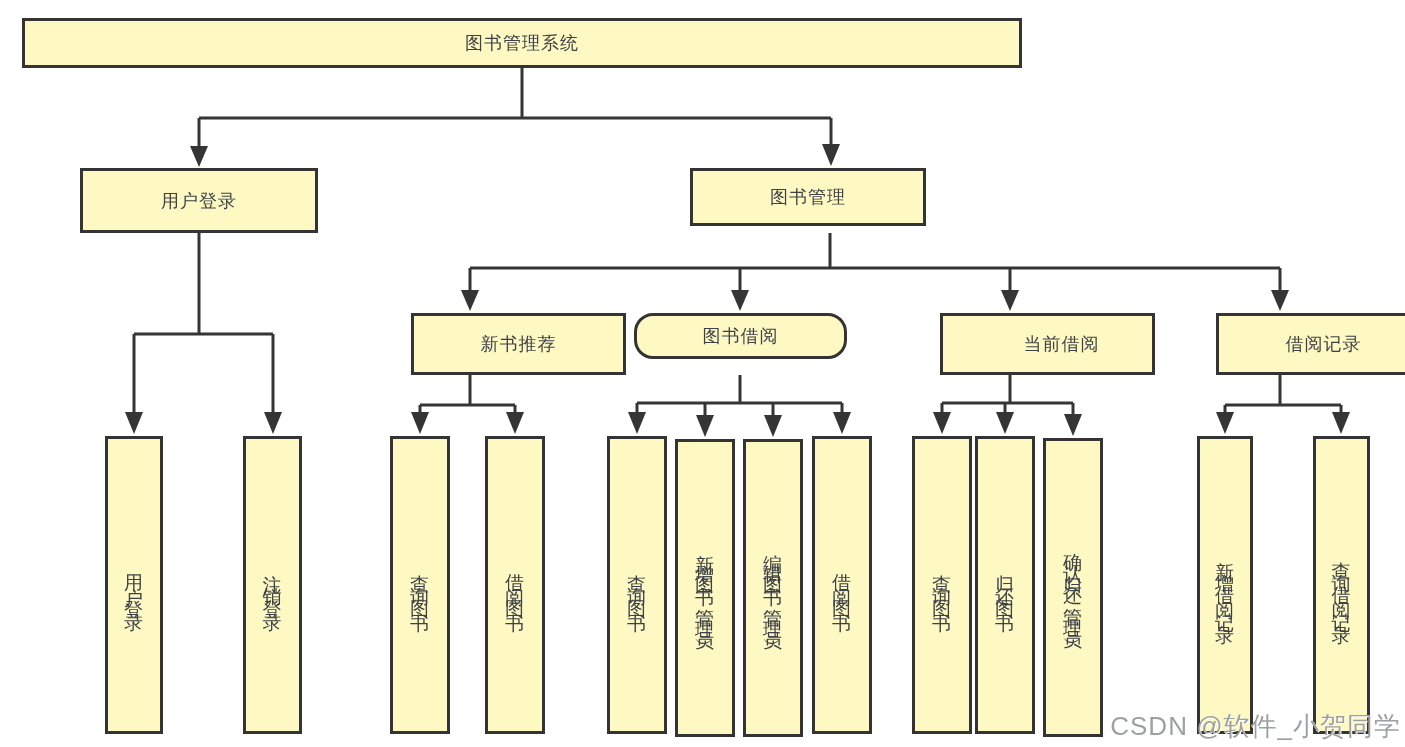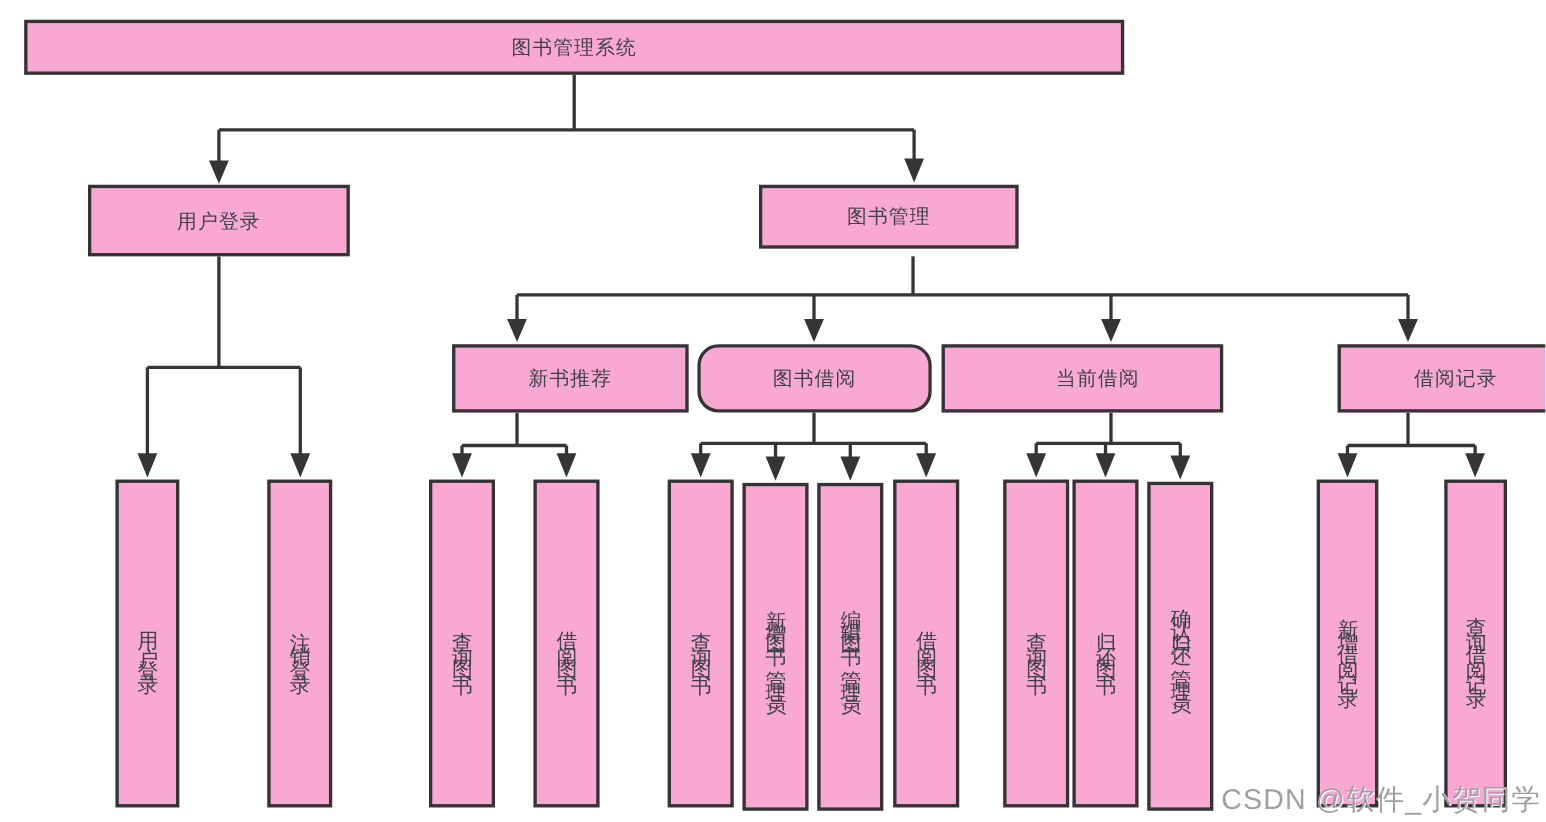--- a/index.html
+++ b/index.html
@@ -4,38 +4,38 @@
 <style>
   html,body{margin:0;padding:0;background:#ffffff;}
   .stage{
     position:relative;width:1405px;height:747px;background:#ffffff;
     font-family:"Liberation Sans",sans-serif;overflow:hidden;
   }
   svg.wires{position:absolute;left:0;top:0;width:1405px;height:747px;}
   .wire{stroke:#353535;stroke-width:3;fill:none;}
   .head{fill:#353535;stroke:none;}
   .box{
-    position:absolute;background:#f9a8d4;border:3px solid #343434;
+    position:absolute;background:#fef9c3;border:3px solid #343434;
     box-sizing:border-box;display:flex;align-items:center;justify-content:center;
     color:#3e4247;
   }
   .box.h span{font-size:18px;letter-spacing:1px;white-space:nowrap;}
   .b-root span{font-size:17px;}
   .box.v span{
     writing-mode:vertical-rl;text-orientation:mixed;
     font-size:19px;letter-spacing:13px;line-height:1;
   }
   .box.v span.tight{letter-spacing:11px;}
   
   .b-root {left:22px;  top:18px;  width:1000px;height:50px;}
   .b-l1-0 {left:80px;  top:168px; width:238px; height:65px;}
   .b-l1-1 {left:690px; top:168px; width:236px; height:58px;}
   .b-l2-0 {left:363px; top:313px; width:215px; height:62px;margin-left:48px;}
-  .b-l2-1 {left:634px; top:313px; width:213px; height:62px;border-radius:19px;}
-  .b-l2-2 {left:856px; top:313px; width:256px; height:62px;padding-left:28px;}
+  .b-l2-1 {left:634px; top:313px; width:213px; height:46px;border-radius:19px;}
+  .b-l2-2 {left:940px; top:313px; width:215px; height:62px;padding-left:28px;}
   .b-l2-3 {left:1172px;top:313px; width:215px; height:62px;margin-left:44px;}
   .b-lf-0 {left:105px; top:436px; width:58px;  height:298px;}
   .b-lf-1 {left:243px; top:436px; width:59px;  height:298px;}
   .b-lf-2 {left:390px; top:436px; width:60px;  height:298px;}
   .b-lf-3 {left:485px; top:436px; width:60px;  height:298px;}
   .b-lf-4 {left:607px; top:436px; width:60px;  height:298px;}
   .b-lf-5 {left:675px; top:439px; width:60px;  height:298px;}
   .b-lf-6 {left:743px; top:439px; width:60px;  height:298px;}
   .b-lf-7 {left:812px; top:436px; width:60px;  height:298px;}
   .b-lf-8 {left:912px; top:436px; width:60px;  height:298px;}

